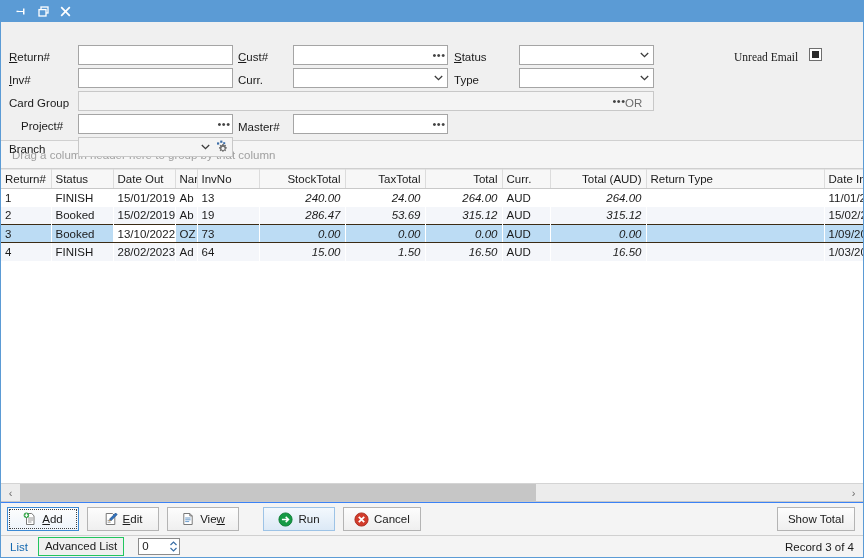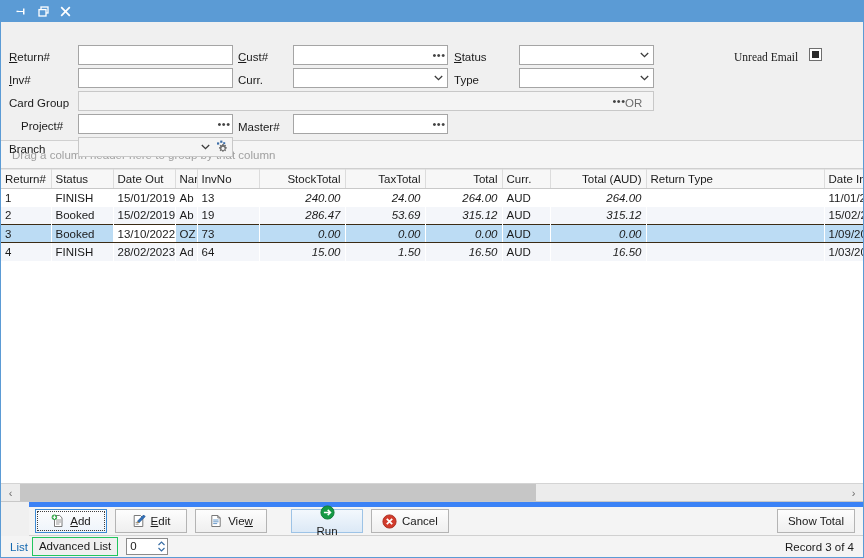--- a/index.html
+++ b/index.html
@@ -195,26 +195,25 @@
   .hs-thumb {
     position: absolute; left: 0; top: 0; bottom: 0;
     width: 516px;
     background: #c6c6c6;
   }
 
   
   .actionbar {
     flex: 0 0 34px;
     background: #f4f4f4;
-    border-top: 5px solid #3b82f6;
+    border-top: 1px solid #3b82f6;
     border-bottom: 1px solid #d0d0d0;
     display: flex; align-items: center;
     padding: 0 6px;
     position: relative;
-    margin-left: 28px;
   }
   .btn {
     height: 24px;
     min-width: 72px;
     background: linear-gradient(#fdfdfd, #efefef);
     border: 1px solid #b4b4b4;
     display: inline-flex; align-items: center; justify-content: center;
     gap: 5px;
     padding: 0 10px;
     font-size: 11.5px; color: #1a1a1a;
@@ -224,35 +223,35 @@
   .btn u { text-decoration: underline; }
   .btn.focus {
     border: 1px solid #3c8ad4;
     outline: 1px dotted #404040;
     outline-offset: -3px;
     background: linear-gradient(#fdfdfd, #eef4fb);
   }
   .btn.primary {
     background: linear-gradient(#f3f8fd, #dce9f6);
     border: 1px solid #9dc3e6;
-    flex-direction: column;
   }
   .btn svg { display: block; flex: 0 0 auto; }
   .btn-sep { width: 24px; flex: 0 0 24px; }
   .btn.showtotal {
     position: absolute; right: 8px;
     min-width: 76px;
   }
 
   
   .statusbar {
     flex: 0 0 21px;
     background: #f4f4f4;
     display: flex; align-items: center;
     padding: 0 8px 0 5px;
+    gap: 6px;
     position: relative;
   }
   .tablink {
     color: #1569b0; font-size: 11.5px;
     padding: 1px 4px;
     cursor: default;
   }
   .tabbtn {
     background: #f0f0f0;
     border: 1px solid #22c55e;

